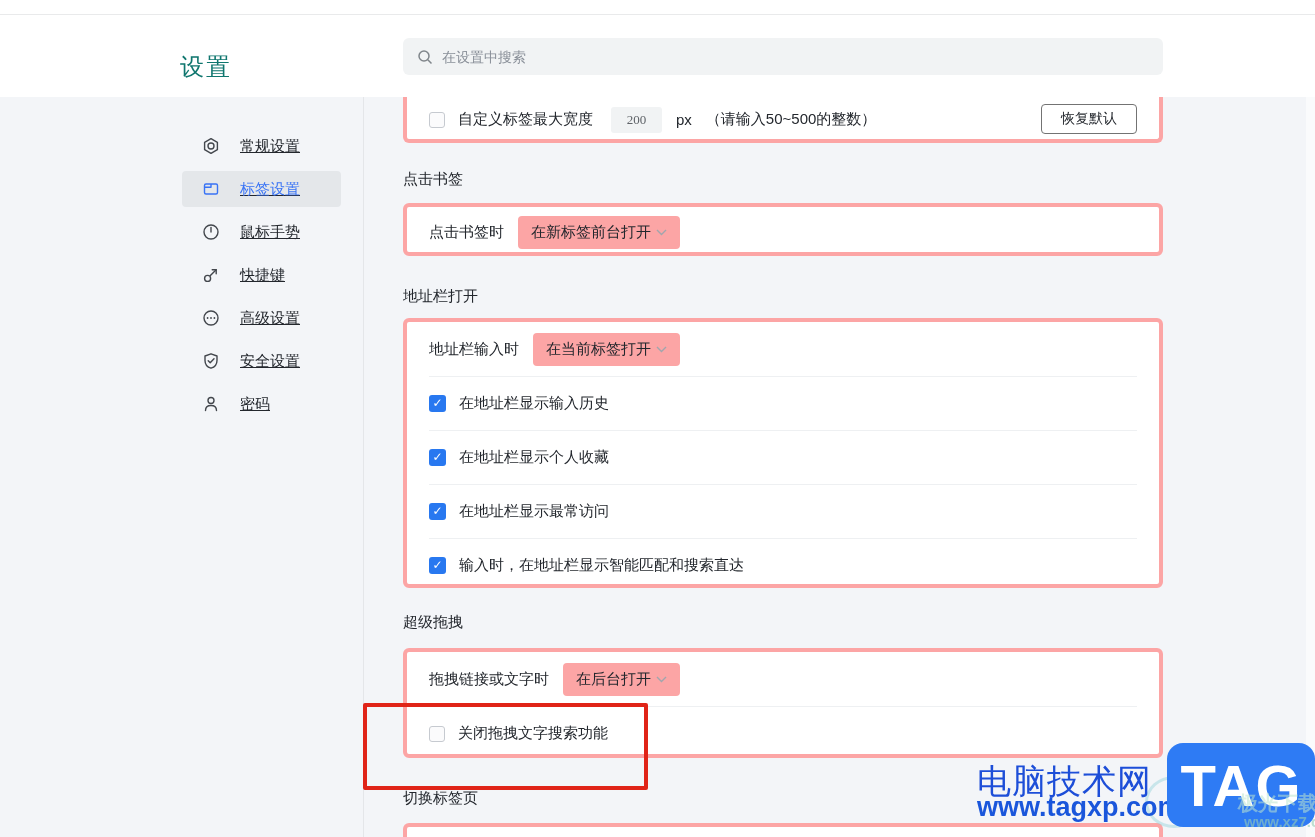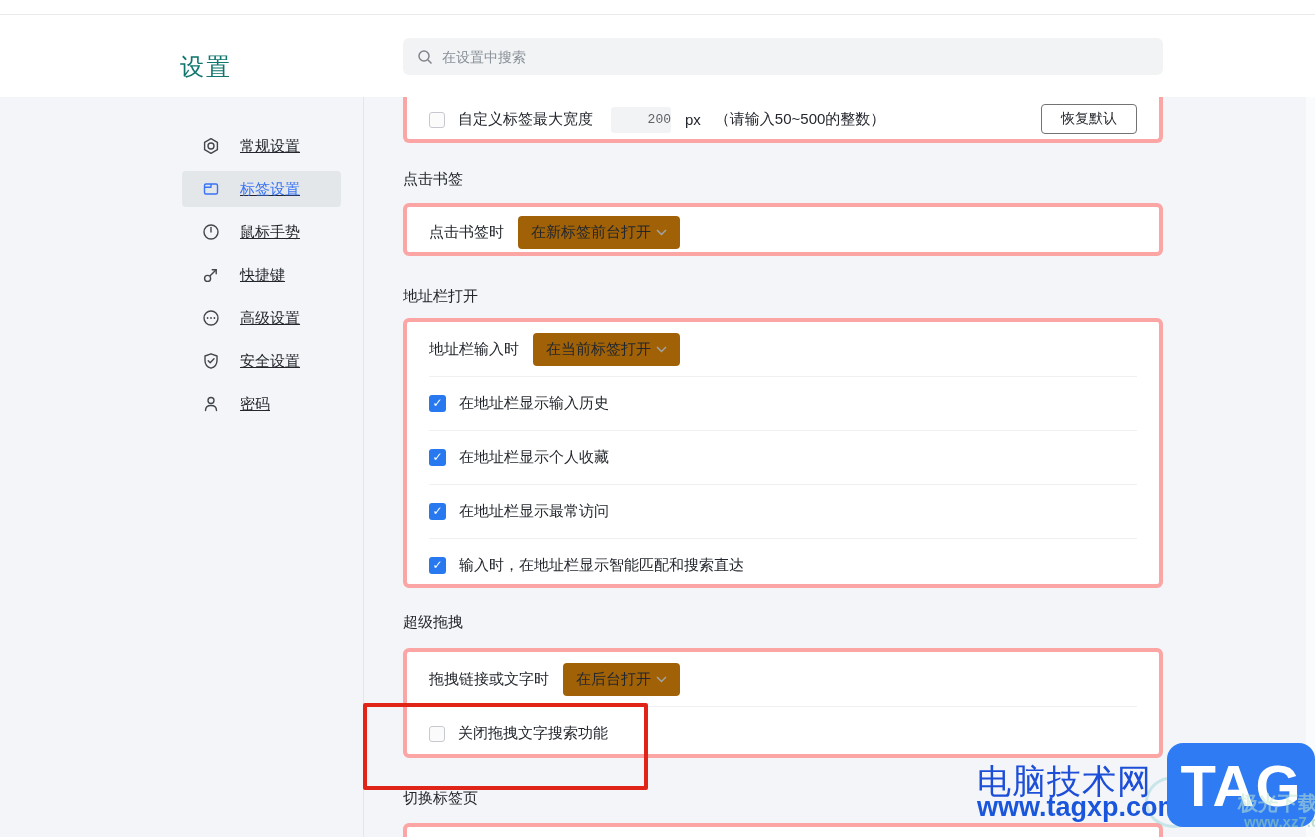--- a/index.html
+++ b/index.html
@@ -54,29 +54,29 @@
   .checkbox-unchecked {
     width:16px; height:16px; border:1.5px solid #c6cad0; border-radius:3px;
     background:#fbfbfc; flex:0 0 16px; cursor:pointer;
   }
   .checkbox-checked {
     width:17px; height:17px; background:#2878f0; border-radius:3px; flex:0 0 17px;
     color:#fff; font-size:12px; font-weight:bold; line-height:17px; text-align:center; cursor:pointer;
   }
 
   .dropdown {
-    margin-left:14px; height:33px; background:#a16207; border-radius:4px;
+    margin-left:14px; height:33px; background:#fca5a5; border-radius:4px;
     display:inline-flex; align-items:center; gap:5px; padding:0 13px;
     font-size:15px; color:#23272d; cursor:pointer;
   }
 
   .num-input {
-    margin-left:18px; width:60px; height:26px; background:#f1f3f4; border:none;
-    border-radius:3px; text-align:right; font-size:13px; color:#5f6368;
-    outline:none; font-family:Liberation Mono, monospace;
+    margin-left:18px; width:51px; height:26px; background:#f1f3f4; border:none;
+    border-radius:3px; text-align:center; font-size:13px; color:#5f6368;
+    outline:none; font-family:Liberation Serif, serif;
   }
   .unit-label { margin-left:14px; font-size:15px; }
   .hint-label { margin-left:14px; font-size:15px; }
   .reset-button {
     position:absolute; right:22px; top:50%; transform:translateY(-50%);
     width:96px; height:30px; background:#fff; border:1px solid #737373; border-radius:4px;
     font-size:14px; color:#23272d; display:flex; align-items:center; justify-content:center;
     cursor:pointer; font-family:inherit;
   }
   .card-top-cut .reset-button { top:22px; }

